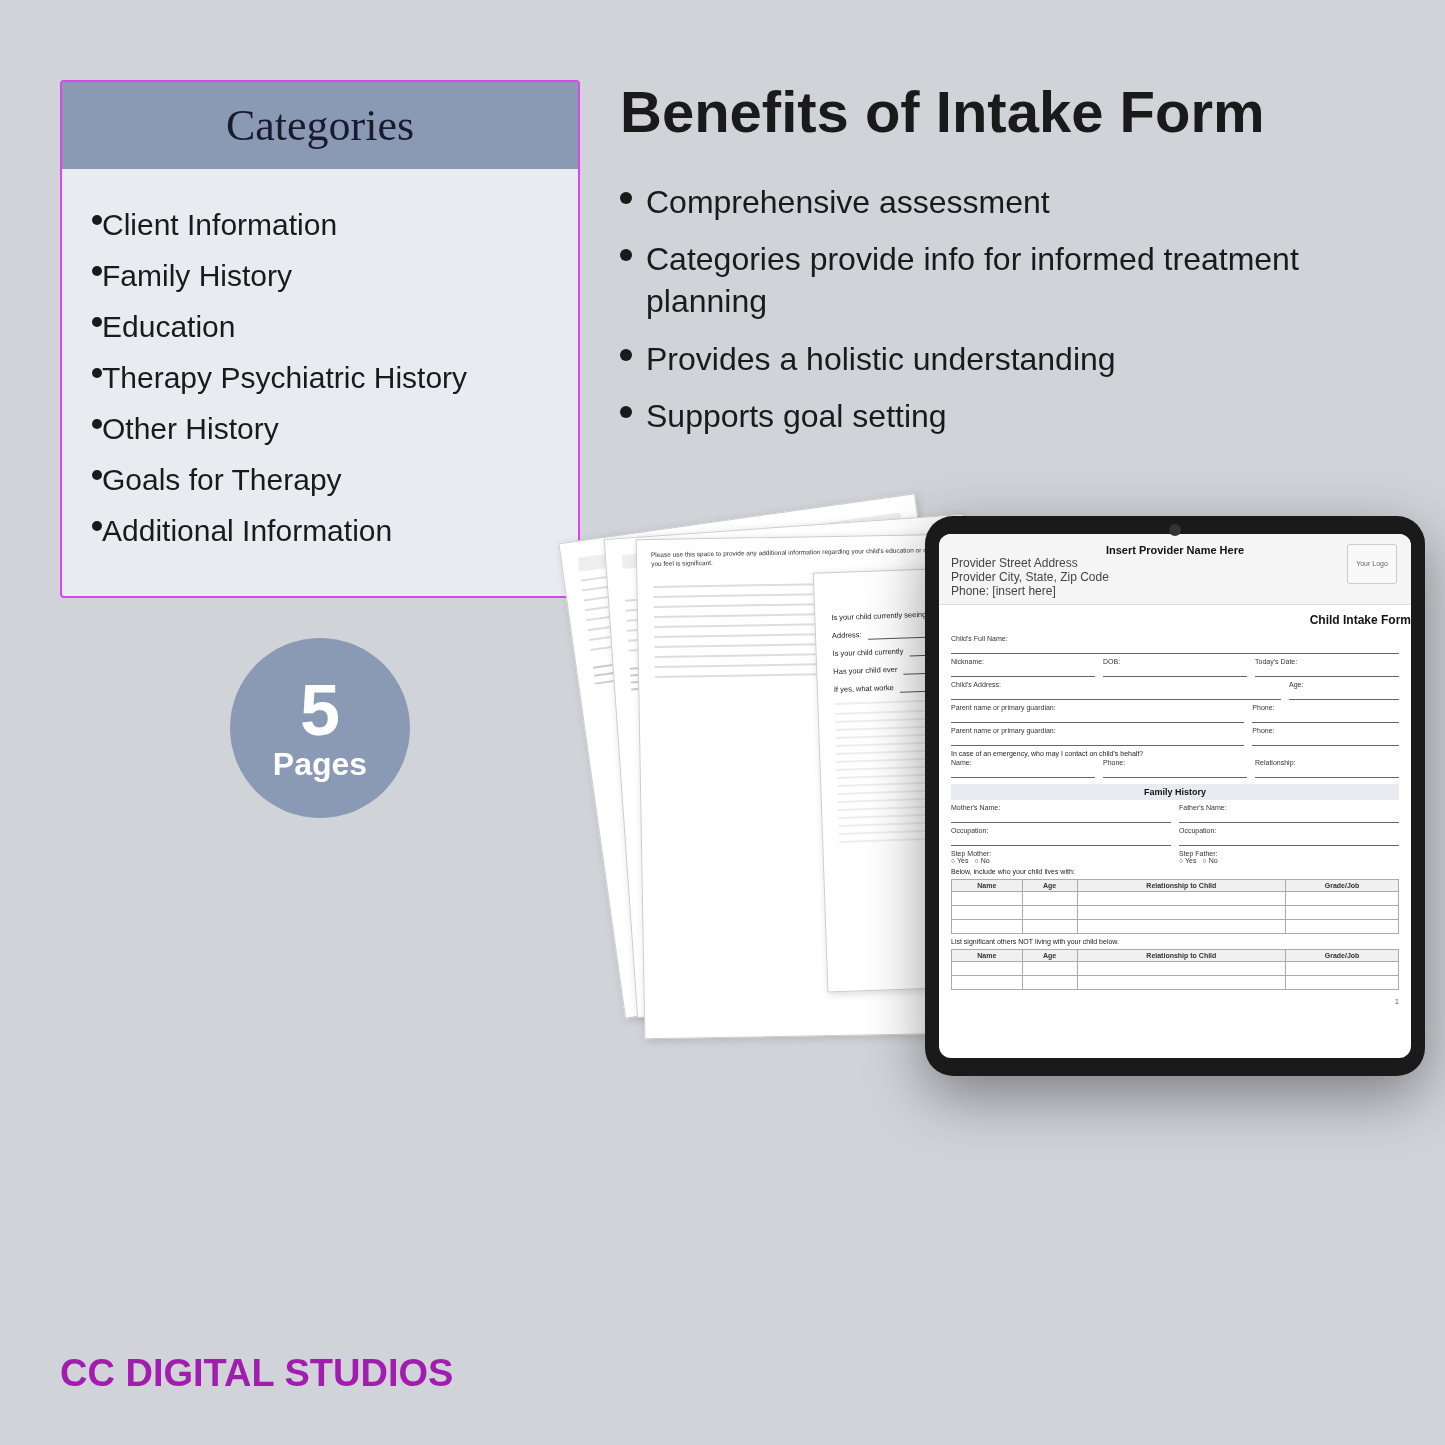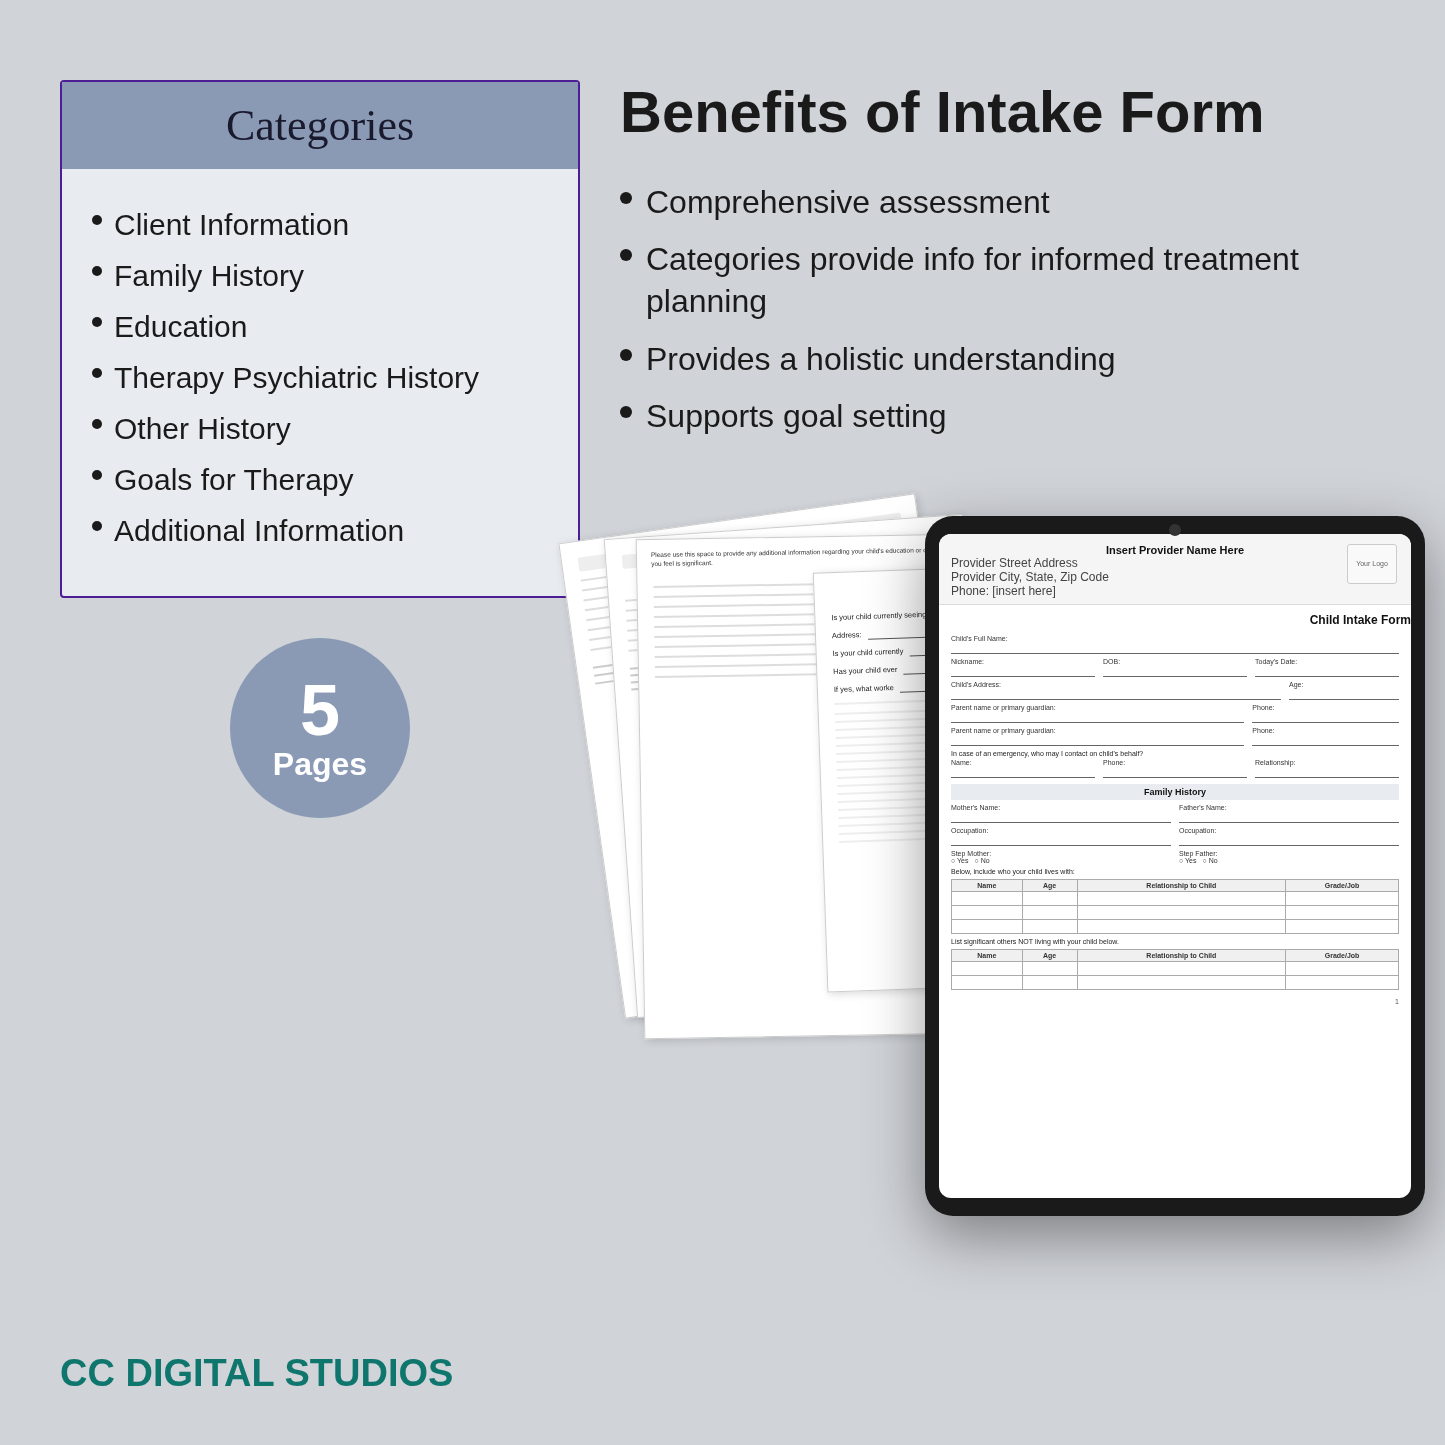--- a/index.html
+++ b/index.html
@@ -28,21 +28,21 @@
       display: flex;
       flex-direction: column;
       width: 520px;
       flex-shrink: 0;
       position: relative;
     }
 
     
     .categories-box {
       background-color: #e8ecf0;
-      border: 2px solid #4c1d95;
+      border: 2px solid #d946ef;
       border-radius: 4px;
       padding-bottom: 40px;
       position: relative;
       margin-top: 20px;
     }
 
     .categories-header {
       background-color: #8a9ab5;
       text-align: center;
       padding: 18px 20px;
@@ -60,21 +60,21 @@
       list-style: none;
       padding: 0 30px 0 30px;
     }
 
     .categories-list li {
       font-size: 30px;
       color: #1a1a1a;
       padding: 6px 0;
       display: flex;
       align-items: flex-start;
-      gap: 12px;
+      gap: 0;
       line-height: 1.3;
     }
 
     .bullet {
       width: 10px;
       height: 10px;
       background-color: #1a1a1a;
       border-radius: 50%;
       flex-shrink: 0;
       margin-top: 10px;
@@ -191,21 +191,21 @@
     .tablet-container {
       position: absolute;
       right: -40px;
       top: 0px;
       width: 500px;
       height: 700px;
     }
 
     .tablet-outer {
       width: 500px;
-      height: 700px;
+      height: 560px;
       background: #1a1a1a;
       border-radius: 28px;
       padding: 18px 14px;
       box-shadow: 0 20px 60px rgba(0,0,0,0.4);
       position: relative;
     }
 
     .tablet-screen {
       width: 100%;
       height: 100%;
@@ -762,14 +762,14 @@
           </div>
         </div>
       </div>
 
     </div>
   </div>
 
 </div>
 
 <div style="position:absolute;bottom:50px;left:60px;">
-  <span style="font-size:38px;font-weight:bold;color:#0f766e;font-family:Arial,sans-serif;">CC DIGITAL STUDIOS</span>
+  <span style="font-size:38px;font-weight:bold;color:#a21caf;font-family:Arial,sans-serif;">CC DIGITAL STUDIOS</span>
 </div>
 
 </body></html>

